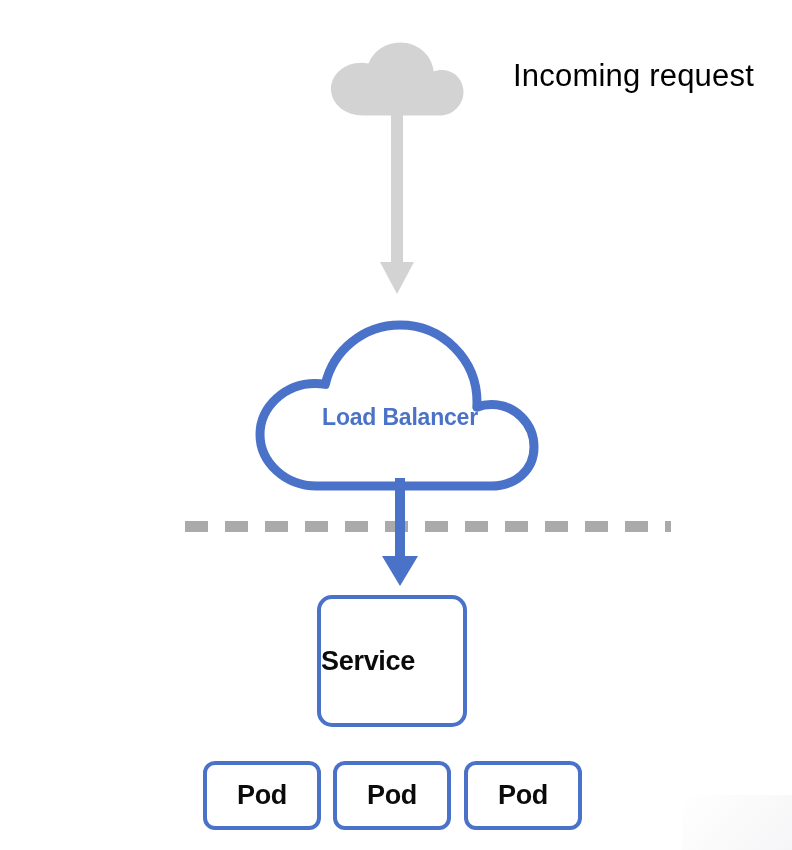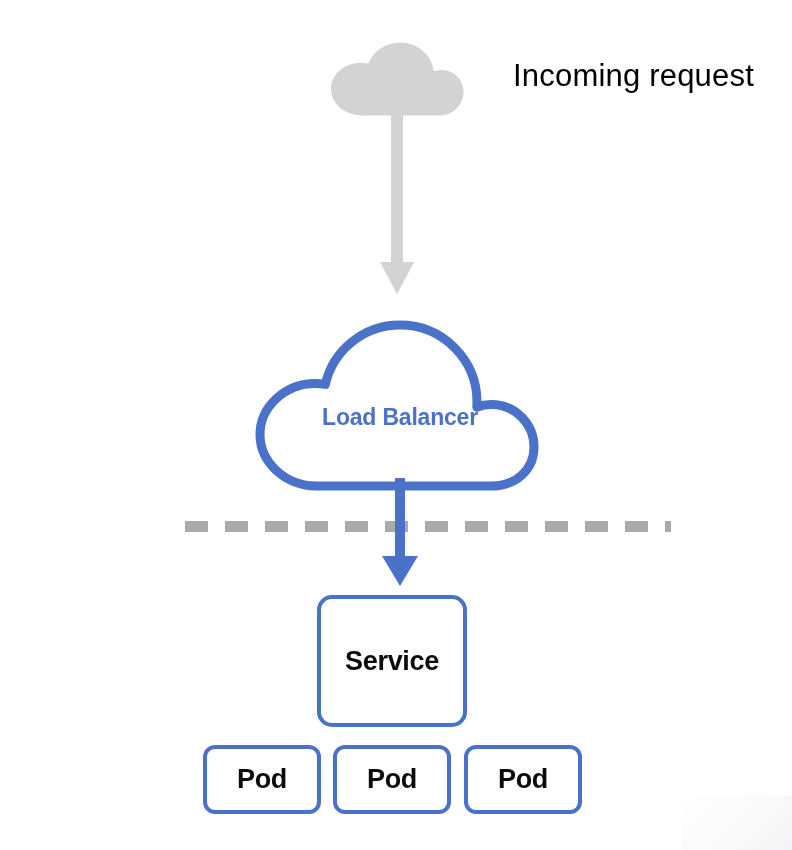--- a/index.html
+++ b/index.html
@@ -96,32 +96,31 @@
     left: 317px;
     top: 595px;
     width: 150px;
     height: 132px;
     box-sizing: border-box;
     border: 4px solid #4a72c8;
     border-radius: 15px;
     background: #ffffff;
     display: flex;
     align-items: center;
-    justify-content: center;
   }
   #service-box .node-label {
     font-size: 27px;
     font-weight: bold;
     color: #0b0b0b;
     letter-spacing: -0.3px;
   }
 
   
   .pod-box {
-    top: 745px;
+    top: 761px;
     width: 118px;
     height: 69px;
     box-sizing: border-box;
     border: 4px solid #4a72c8;
     border-radius: 12px;
     background: #ffffff;
     display: flex;
     align-items: center;
     justify-content: center;
   }

